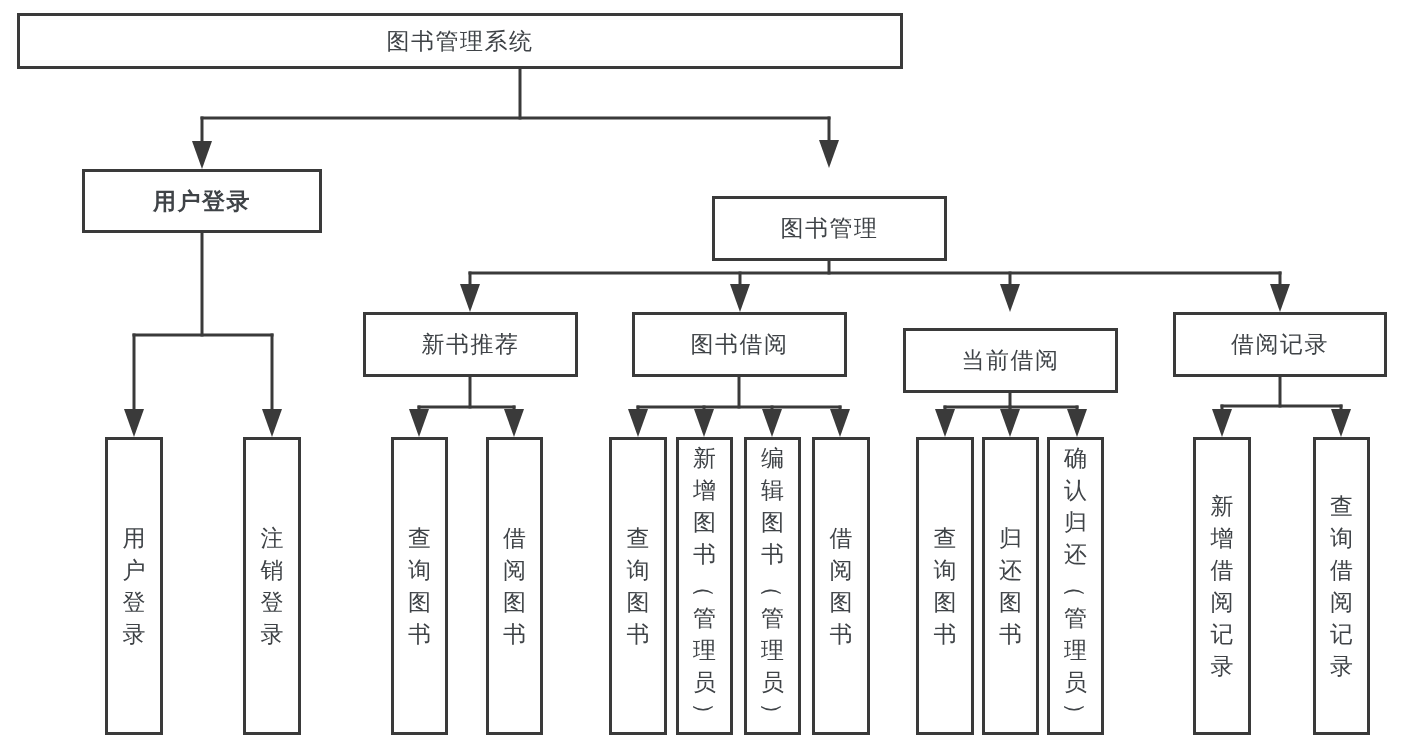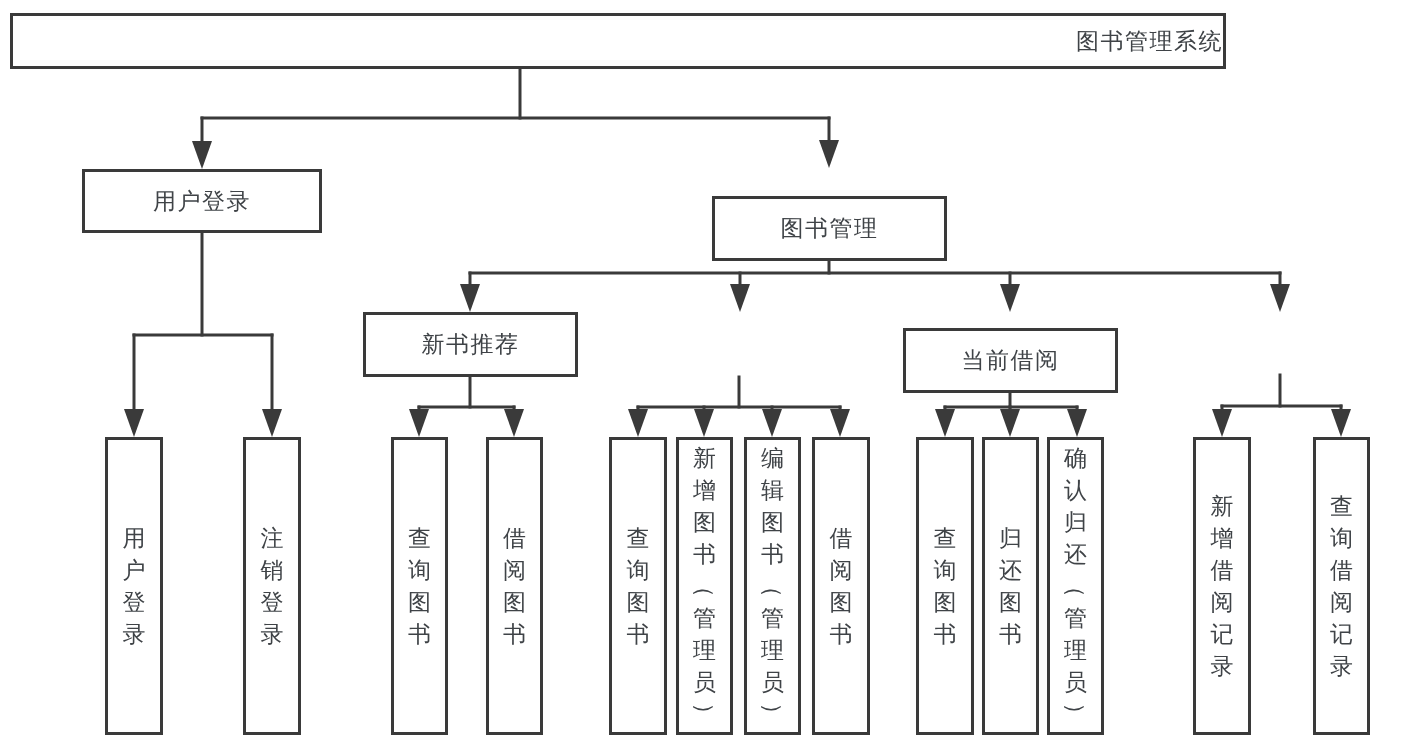--- a/index.html
+++ b/index.html
@@ -108,36 +108,42 @@
       <line x1="1077" y1="407" x2="1077" y2="413" stroke="#3a3a3a" stroke-width="3" stroke-linecap="square"></line>
       <polygon points="1067,409 1087,409 1077,437" fill="#3a3a3a"></polygon>
       <line x1="1280" y1="375" x2="1280" y2="406" stroke="#3a3a3a" stroke-width="3" stroke-linecap="square"></line>
       <line x1="1222" y1="406" x2="1341" y2="406" stroke="#3a3a3a" stroke-width="3" stroke-linecap="square"></line>
       <line x1="1222" y1="406" x2="1222" y2="413" stroke="#3a3a3a" stroke-width="3" stroke-linecap="square"></line>
       <polygon points="1212,409 1232,409 1222,437" fill="#3a3a3a"></polygon>
       <line x1="1341" y1="406" x2="1341" y2="413" stroke="#3a3a3a" stroke-width="3" stroke-linecap="square"></line>
       <polygon points="1331,409 1351,409 1341,437" fill="#3a3a3a"></polygon>
     </svg>
 
-  <div class="node hbox" style="left:10px;top:13px;width:1216px;height:56px;justify-content:flex-end;">
+  <div class="node hbox" style="left:17px;top:13px;width:886px;height:56px;">
     <span class="hlabel">图书管理系统</span>
   </div>
 
-  <div class="node hbox" style="left:82px;top:169px;width:240px;height:64px;">
+  <div class="node hbox" style="left:82px;top:169px;width:240px;height:64px;font-weight:bold;">
     <span class="hlabel">用户登录</span>
   </div>
   <div class="node hbox" style="left:712px;top:168px;width:235px;height:65px;margin-top:28px;">
     <span class="hlabel">图书管理</span>
   </div>
 
   <div class="node hbox" style="left:363px;top:312px;width:215px;height:65px;">
     <span class="hlabel">新书推荐</span>
   </div>
+  <div class="node hbox" style="left:632px;top:312px;width:215px;height:65px;">
+    <span class="hlabel">图书借阅</span>
+  </div>
   <div class="node hbox" style="left:903px;top:312px;width:215px;height:65px;margin-top:16px;">
     <span class="hlabel">当前借阅</span>
+  </div>
+  <div class="node hbox" style="left:1173px;top:312px;width:214px;height:65px;">
+    <span class="hlabel">借阅记录</span>
   </div>
 
   <div class="node vbox" style="left:105px;top:437px;width:58px;height:298px;">
     <span class="vlabel">
         <span class="vchar">用</span>
         <span class="vchar">户</span>
         <span class="vchar">登</span>
         <span class="vchar">录</span>
       </span>
   </div>

